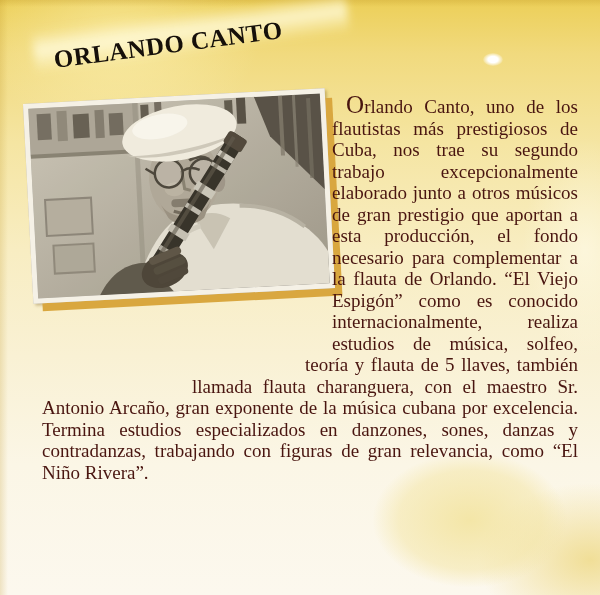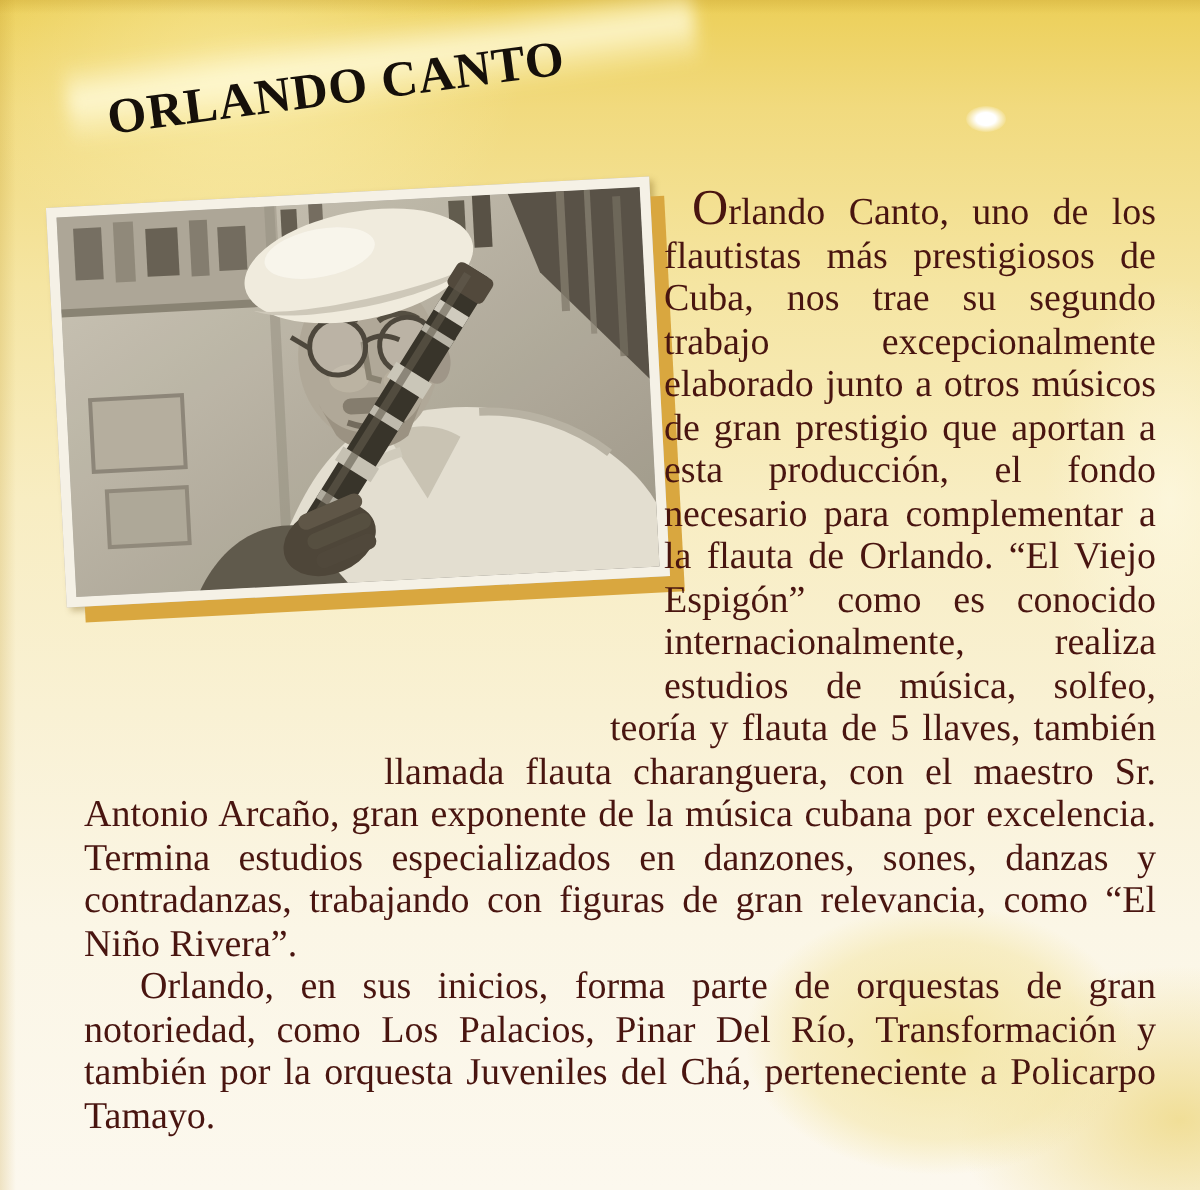--- a/index.html
+++ b/index.html
@@ -160,16 +160,15 @@
         <rect x="120" y="170" width="32" height="8" rx="4" fill="#453f37" transform="rotate(-20 136 174)"></rect>
       </g>
 
       <rect x="0" y="0" width="292" height="190" fill="#e8c878" opacity=".07"></rect>
     </svg>
   </div>
 
   <div class="content">
     <div class="photo-spacer"></div>
     <p class="p1">Orlando Canto, uno de los flautistas más prestigiosos de Cuba, nos trae su segundo trabajo excepcionalmente elaborado junto a otros músicos de gran prestigio que aportan a esta producción, el fondo necesario para complementar a la flauta de Orlando. “El Viejo Espigón” como es conocido internacionalmente, realiza estudios de música, solfeo, teoría y flauta de 5 llaves, también llamada flauta charanguera, con el maestro Sr. Antonio Arcaño, gran exponente de la música cubana por excelencia. Termina estudios especializados en danzones, sones, danzas y contradanzas, trabajando con figuras de gran relevancia, como “El Niño Rivera”.</p>
-    <p class="p2">Orlando, en sus inicios, forma parte de orquestas de gran notoriedad, como Los Palacios, Pinar Del Río, Transformación y también por la orquesta Juveniles del Chá, perteneciente a Policarpo Tamayo.</p>
   </div>
 
 </div>
 
 </body></html>

